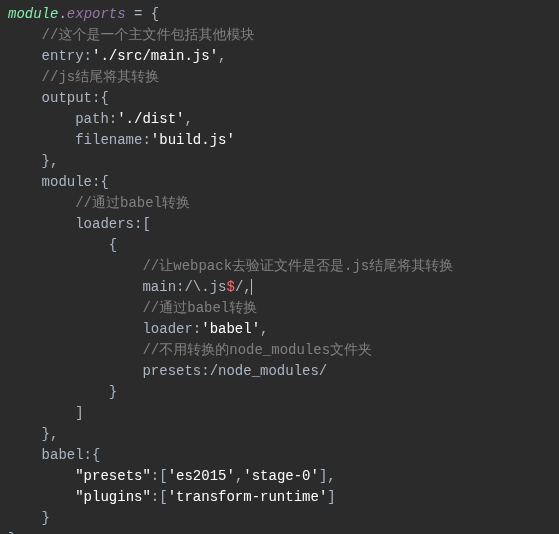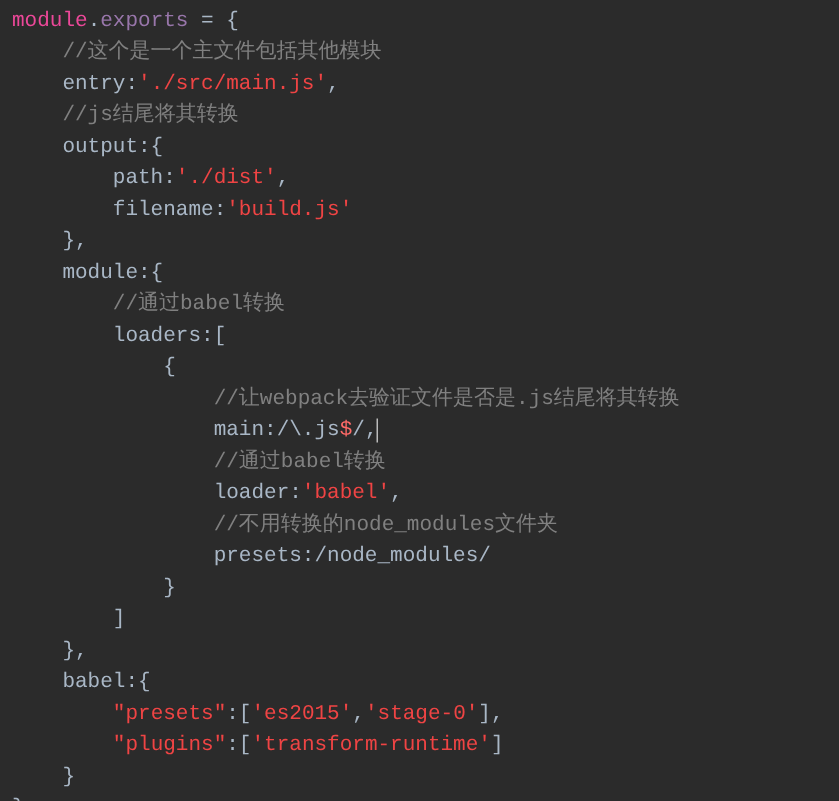--- a/index.html
+++ b/index.html
@@ -13,27 +13,27 @@
     width: 559px;
     height: 534px;
     overflow: hidden;
   }
   pre {
     margin: 0;
     padding: 4px 8px;
     white-space: pre;
     font-family: inherit;
   }
-  .kw { color: #ec4899; }
-  .obj { color: #9876aa; }
+  .kw { color: #86efac; font-style: italic; }
+  .obj { color: #9876aa; font-style: italic; }
   .op { color: #a9b7c6; }
   .prop { color: #a9b7c6; text-align: center; }
   .punc { color: #a9b7c6; }
   .comment { color: #808080; margin-top: 44px; }
-  .str { color: #ef4444; }
+  .str { color: #ffffff; }
   .regex { color: #a9b7c6; }
   .regex-red { color: #ff6b68; }
   .regex-slash { color: #a9b7c6; }
   .cursor {
     border-left: 1px solid #bbbbbb;
     margin-left: -1px;
   }
 </style>
 </head>
 <body>

